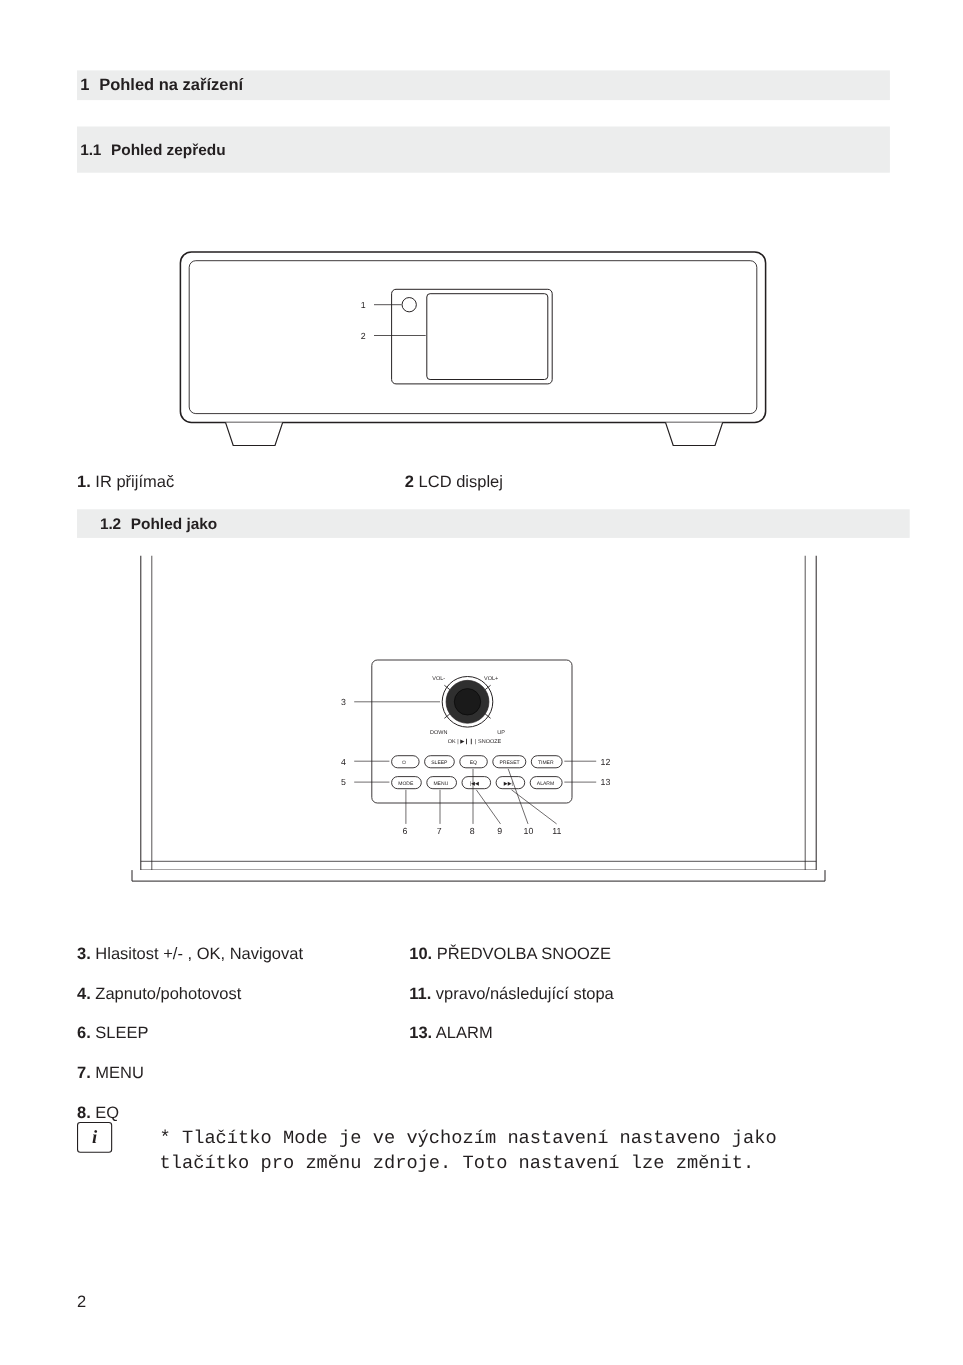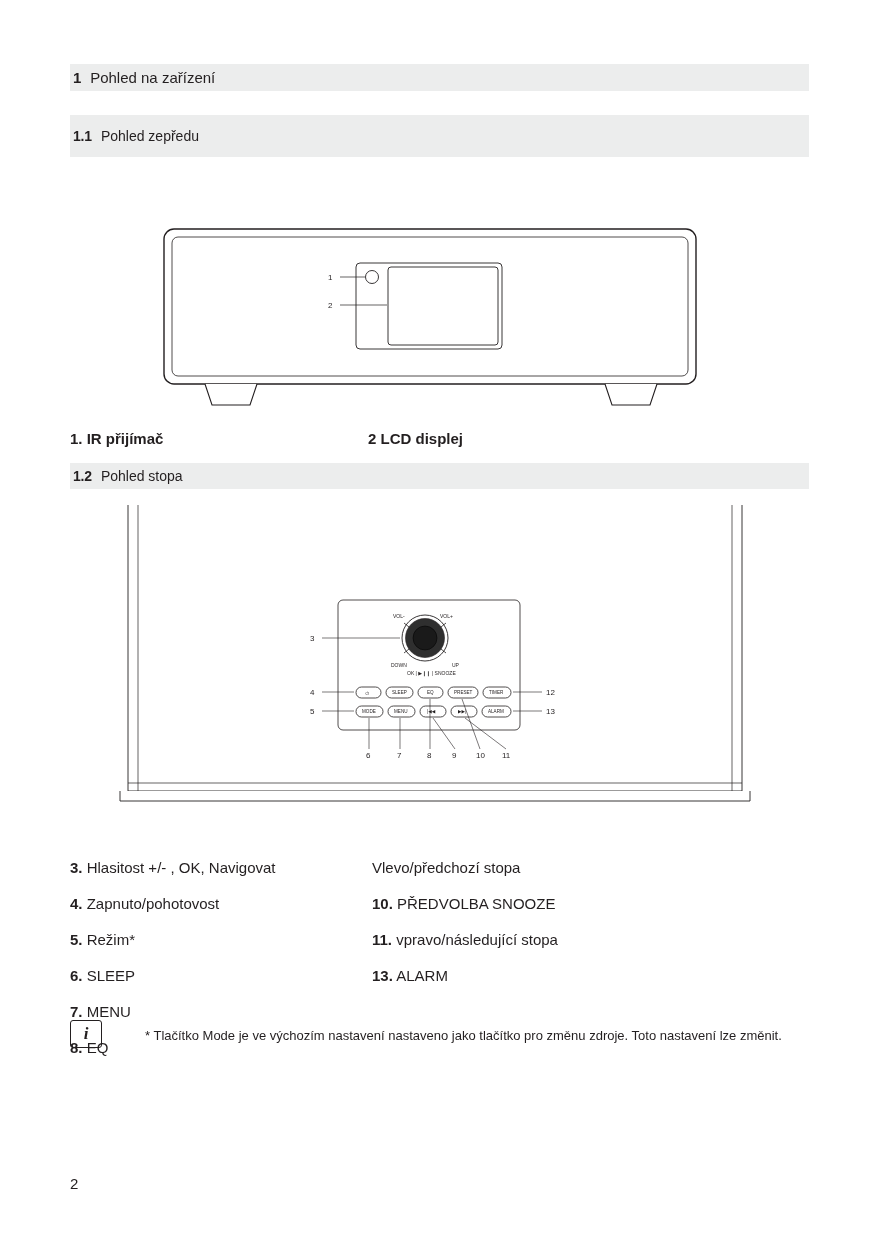--- a/index.html
+++ b/index.html
@@ -28,27 +28,27 @@
     background: #eceded;
     display: flex;
     align-items: center;
   }
   .sec-bar .num {
     font-weight: bold;
     font-size: 15px;
     letter-spacing: -0.2px;
   }
   .sec-bar .title {
-    font-weight: normal;
+    font-weight: bold;
     font-size: 15px;
     margin-left: 9px;
   }
   #sec1 { left: 70px; top: 64px; width: 736px; height: 27px; padding-left: 3px; }
   #sec11 { left: 70px; top: 115px; width: 736px; height: 42px; padding-left: 3px; }
-  #sec12 { left: 70px; top: 463px; width: 736px; height: 26px; padding-left: 3px; }
+  #sec12 { left: 70px; top: 463px; width: 736px; height: 26px; padding-left: 21px; }
   #sec11 .num, #sec12 .num { font-size: 14px; }
   #sec11 .title, #sec12 .title { font-size: 14px; }
 
   
   #fig-front {
     position: absolute;
     left: 150px;
     top: 215px;
     width: 560px;
     height: 200px;
@@ -64,21 +64,21 @@
   }
 
   
   .cap-row {
     position: absolute;
     font-size: 15px;
   }
   #cap1 { left: 70px; top: 430px; }
   #cap2 { left: 368px; top: 430px; }
   .cap-row b { font-weight: bold; }
-  .cap-row span { font-weight: bold; }
+  .cap-row span { font-weight: normal; }
 
   
   .legend {
     position: absolute;
     top: 843px;
     font-size: 15px;
     line-height: 23px;
   }
   #legend-left { left: 70px; width: 300px; }
   #legend-right { left: 372px; width: 330px; }
@@ -105,22 +105,23 @@
     font-family: "Liberation Serif", serif;
     font-style: italic;
     font-weight: bold;
     font-size: 17px;
   }
   #note .ntext {
     position: absolute;
     left: 75px;
     top: 4px;
     width: 650px;
-    font-size: 13px;
+    font-size: 17px;
     line-height: 23px;
+    font-family: Liberation Mono, monospace;
   }
 
   
   #pageno {
     position: absolute;
     left: 70px;
     top: 1175px;
     font-size: 15px;
   }
 
@@ -171,21 +172,21 @@
     <b>1.</b>
     <span>IR přijímač</span>
   </div>
   <div class="cap-row" id="cap2">
     <b>2</b>
     <span>LCD displej</span>
   </div>
 
   <div class="sec-bar" id="sec12">
     <span class="num">1.2</span>
-    <span class="title">Pohled stopa</span>
+    <span class="title">Pohled jako</span>
   </div>
 
   <div id="fig-top">
     <svg width="650" height="310" viewBox="0 0 650 310" xmlns="http://www.w3.org/2000/svg">
 
       <path d="M18 0 L18 286 L632 286 L632 0" fill="#ffffff" stroke="#231f20" stroke-width="0.9"></path>
       <line x1="28" y1="0" x2="28" y2="286" stroke="#231f20" stroke-width="0.7"></line>
       <line x1="622" y1="0" x2="622" y2="286" stroke="#231f20" stroke-width="0.7"></line>
       <line x1="18" y1="278" x2="632" y2="278" stroke="#231f20" stroke-width="0.7"></line>
       <path d="M10 286 L10 296 L640 296 L640 286" fill="#ffffff" stroke="#231f20" stroke-width="0.9"></path>
@@ -267,42 +268,34 @@
   <div class="legend" id="legend-left">
     <div class="item">
       <b>3.</b>
       <span class="lbl">Hlasitost +/- , OK, Navigovat</span>
     </div>
     <div class="item">
       <b>4.</b>
       <span class="lbl">Zapnuto/pohotovost</span>
     </div>
     <div class="item">
-      <b>5.</b>
-      <span class="lbl">Režim*</span>
-    </div>
-    <div class="item">
       <b>6.</b>
       <span class="lbl">SLEEP</span>
     </div>
     <div class="item">
       <b>7.</b>
       <span class="lbl">MENU</span>
     </div>
     <div class="item">
       <b>8.</b>
       <span class="lbl">EQ</span>
     </div>
   </div>
 
   <div class="legend" id="legend-right">
-    <div class="item">
-      <b></b>
-      <span class="lbl">Vlevo/předchozí stopa</span>
-    </div>
     <div class="item">
       <b>10.</b>
       <span class="lbl">PŘEDVOLBA SNOOZE</span>
     </div>
     <div class="item">
       <b>11.</b>
       <span class="lbl">vpravo/následující stopa</span>
     </div>
     <div class="item">
       <b>13.</b>

